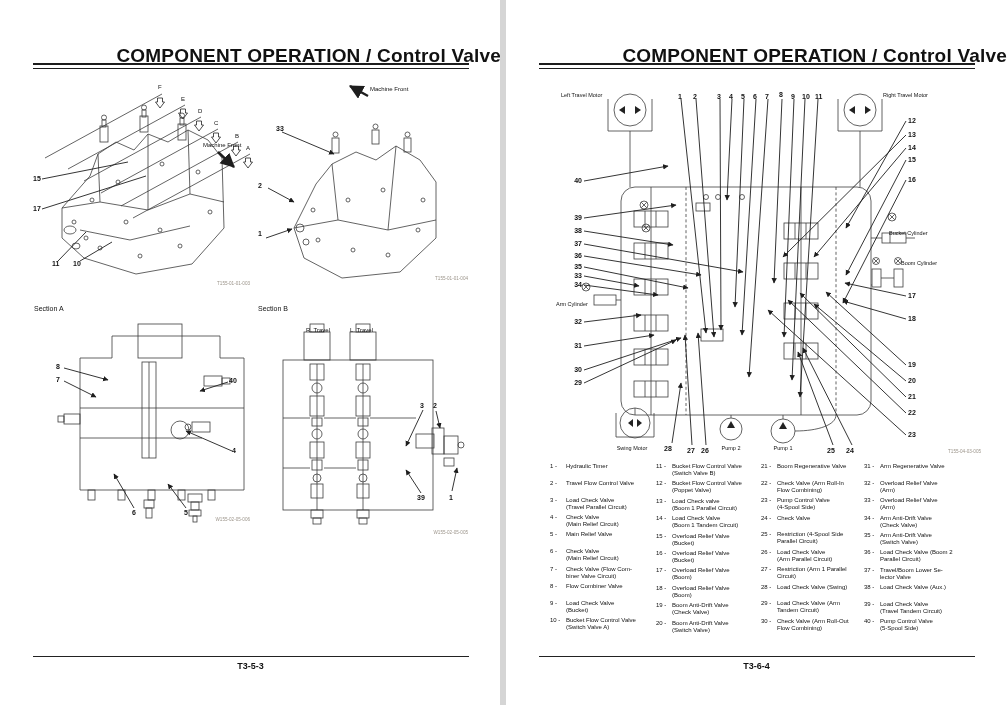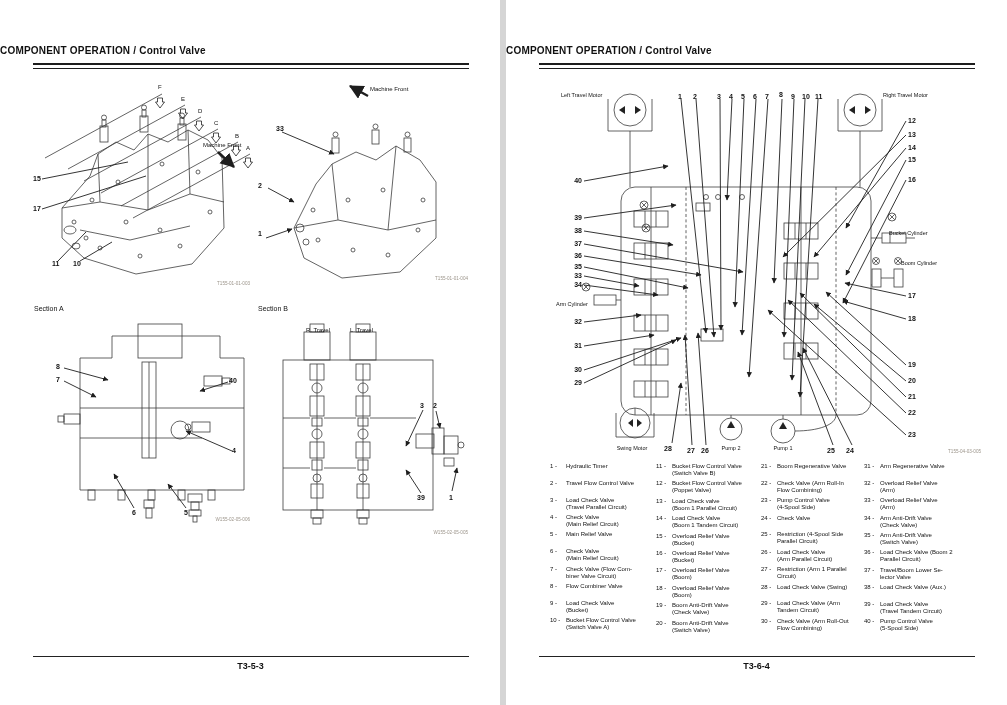--- a/index.html
+++ b/index.html
@@ -1,21 +1,21 @@
 <!DOCTYPE html>
 <html><head>
 <meta charset="utf-8">
 <style>
   html,body{margin:0;padding:0}
   body{width:1007px;height:705px;background:#fff;font-family:"Liberation Sans",sans-serif;color:#111;position:relative;overflow:hidden;-webkit-font-smoothing:antialiased}
   .page{position:absolute;top:0;height:705px;background:#fff}
   #pageL{left:0;width:501px}
   #pageR{left:506px;width:501px}
   .sep{position:absolute;left:500px;top:0;width:6px;height:705px;background:#d5d5d5}
-  .title{position:absolute;top:45px;left:0;width:100%;text-align:left;font-weight:bold;font-size:10px;letter-spacing:.2px}
+  .title{position:absolute;top:45px;left:0;width:100%;text-align:right;font-weight:bold;font-size:19px;letter-spacing:.2px}
   .rule{position:absolute;left:33px;width:436px;top:63px;height:3px;border-top:2px solid #1d1d1d;border-bottom:1px solid #1d1d1d}
   .co{position:absolute;font-size:7px;font-weight:bold;line-height:7px}
   .lt6{position:absolute;font-size:6px;line-height:6px}
   .lt55{position:absolute;font-size:5.5px;line-height:6px}
   .sec{position:absolute;font-size:7px;line-height:7px}
   .fc{position:absolute;font-size:4.6px;line-height:5px;color:#9b948a;text-align:right}
   .ctr{text-align:center}
   svg{position:absolute;overflow:visible}
   .footline{position:absolute;left:33px;width:436px;top:656px;border-top:1px solid #222;height:0}
   .pnum{position:absolute;top:661px;left:0;width:100%;text-align:center;font-weight:bold;font-size:9px}

